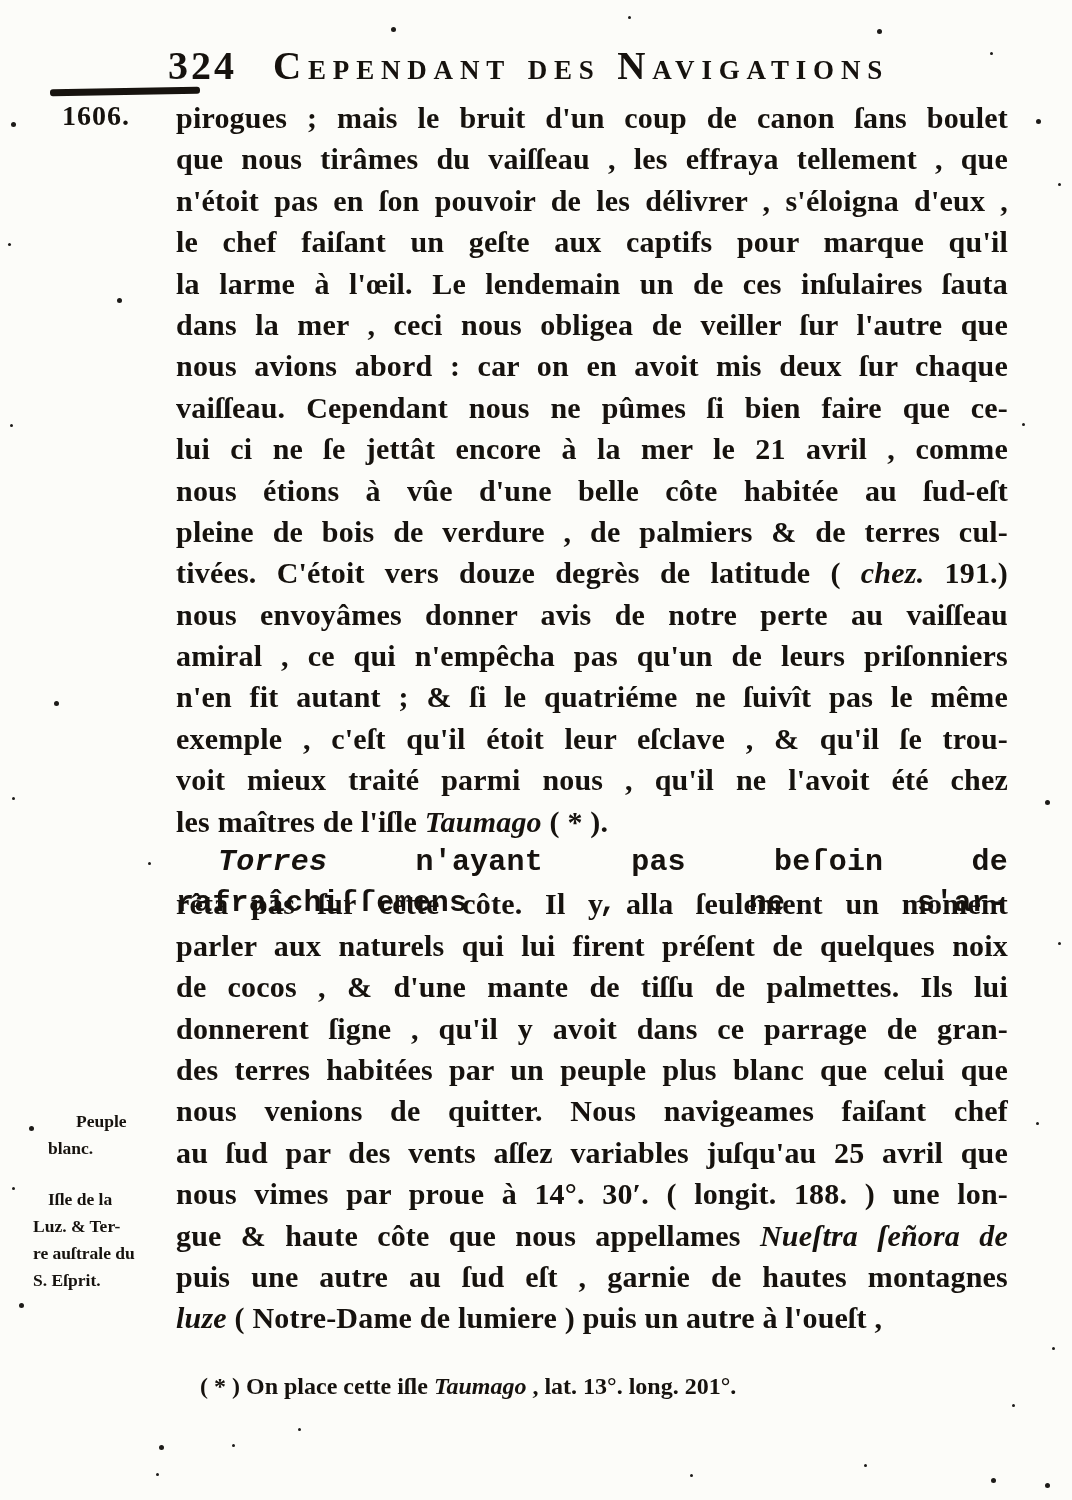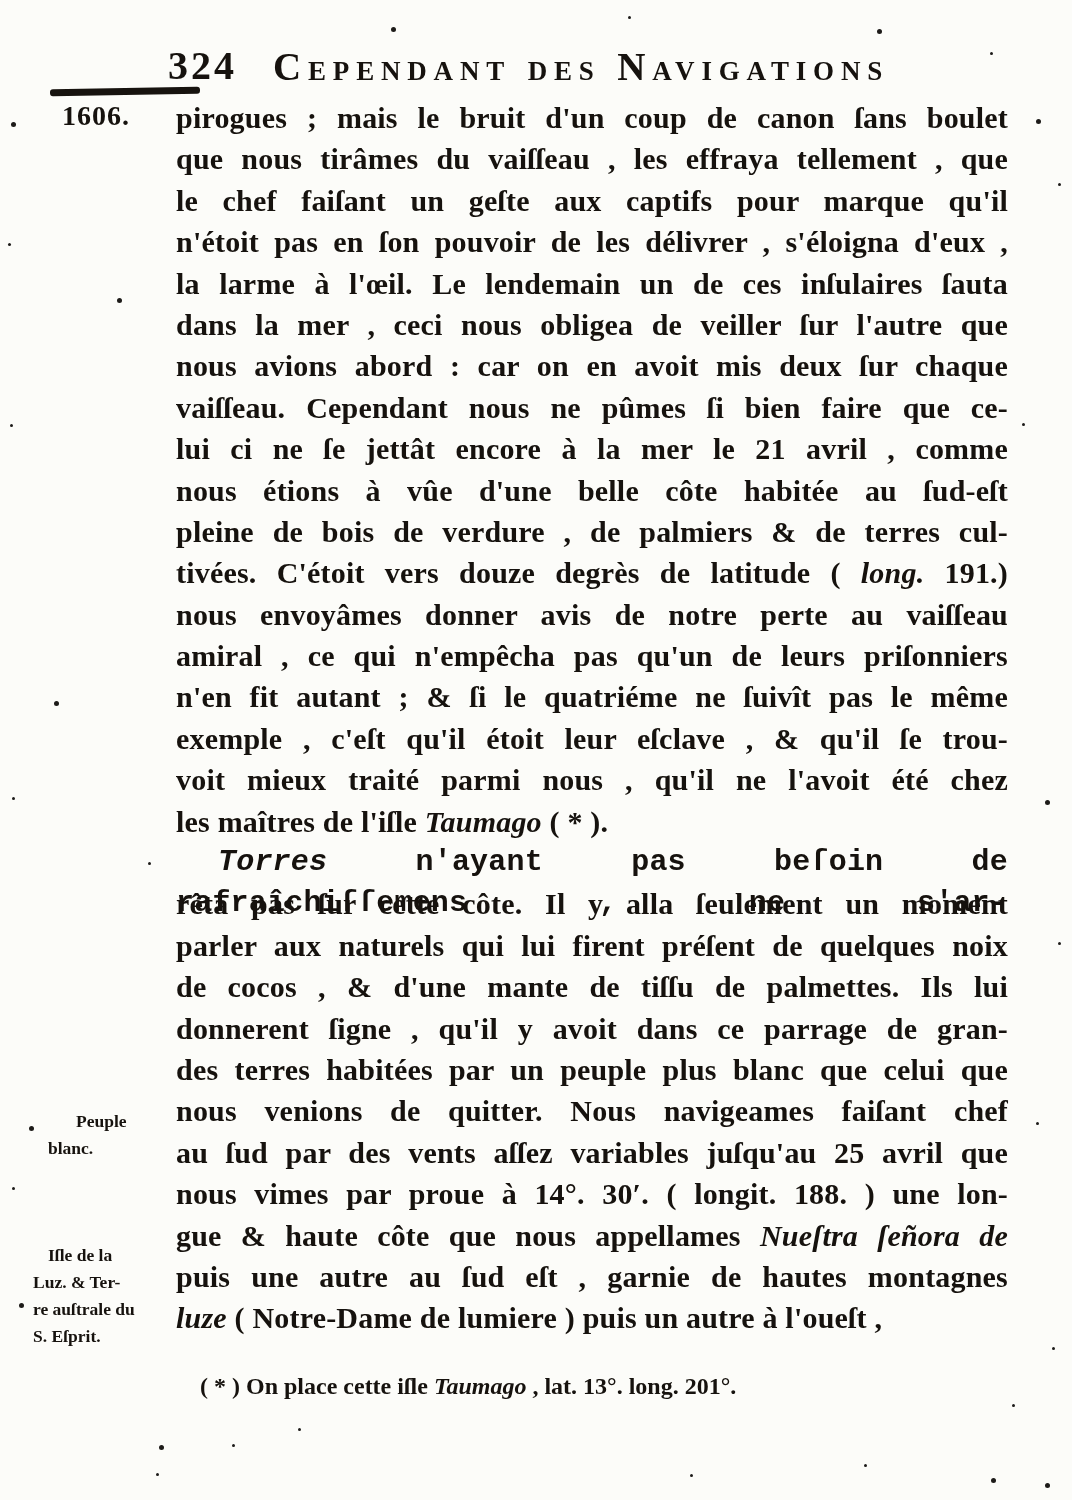--- a/index.html
+++ b/index.html
@@ -15,21 +15,21 @@
     font-family: "Liberation Serif", "DejaVu Serif", serif;
     color: #16120e;
     overflow: hidden;
   }
   
   .header {
     position: absolute;
     top: 42px;
     left: 168px;
     display: flex;
-    align-items: flex-end;
+    align-items: center;
     gap: 36px;
     white-space: nowrap;
   }
   .page-number {
     font-size: 40px;
     font-weight: 700;
     letter-spacing: 3px;
   }
   .header-title {
     font-size: 39px;
@@ -59,21 +59,21 @@
   .margin-note {
     position: absolute;
     width: 132px;
     font-size: 17.5px;
     font-weight: 700;
     line-height: 27px;
   }
   .margin-note .tline { text-align: left; text-align-last: left; height: auto; }
   #margin-note-0 { left: 48px; top: 1108px; }
   #margin-note-0 .tline:first-child { text-indent: 28px; }
-  #margin-note-1 { left: 33px; top: 1242px; }
+  #margin-note-1 { left: 33px; top: 1186px; }
   #margin-note-1 .tline:first-child { text-indent: 15px; }
   
   .body-text {
     position: absolute;
     left: 176px;
     top: 97px;
     width: 832px;
     font-size: 30px;
     font-weight: 700;
     line-height: 41.4px;
@@ -144,30 +144,30 @@
       <div class="tline">Iſle de la</div>
       <div class="tline">Luz. &amp; Ter-</div>
       <div class="tline">re auſtrale du</div>
       <div class="tline">S. Eſprit.</div>
     </div>
 
   <div class="body-text">
     <div class="para" id="paragraph-0">
         <div class="tline"><span>pirogues ; mais le bruit d'un coup de canon ſans boulet</span></div>
         <div class="tline"><span>que nous tirâmes du vaiſſeau , les effraya tellement , que</span></div>
+        <div class="tline"><span>n'étoit pas en ſon pouvoir de les délivrer , s'éloigna d'eux ,</span></div>
         <div class="tline"><span>le chef faiſant un geſte aux captifs pour marque qu'il</span></div>
-        <div class="tline"><span>n'étoit pas en ſon pouvoir de les délivrer , s'éloigna d'eux ,</span></div>
         <div class="tline"><span>la larme à l'œil. Le lendemain un de ces inſulaires ſauta</span></div>
         <div class="tline"><span>dans la mer , ceci nous obligea de veiller ſur l'autre que</span></div>
         <div class="tline"><span>nous avions abord : car on en avoit mis deux ſur chaque</span></div>
         <div class="tline"><span>vaiſſeau. Cependant nous ne pûmes ſi bien faire que ce-</span></div>
         <div class="tline"><span>lui ci ne ſe jettât encore à la mer le 21 avril , comme</span></div>
         <div class="tline"><span>nous étions à vûe d'une belle côte habitée au ſud-eſt</span></div>
         <div class="tline"><span>pleine de bois de verdure , de palmiers &amp; de terres cul-</span></div>
-        <div class="tline"><span>tivées. C'étoit vers douze degrès de latitude ( </span><span class="it">long.</span><span> 191.)</span></div>
+        <div class="tline"><span>tivées. C'étoit vers douze degrès de latitude ( </span><span class="it">chez.</span><span> 191.)</span></div>
         <div class="tline"><span>nous envoyâmes donner avis de notre perte au vaiſſeau</span></div>
         <div class="tline"><span>amiral , ce qui n'empêcha pas qu'un de leurs priſonniers</span></div>
         <div class="tline"><span>n'en fit autant ; &amp; ſi le quatriéme ne ſuivît pas le même</span></div>
         <div class="tline"><span>exemple , c'eſt qu'il étoit leur eſclave , &amp; qu'il ſe trou-</span></div>
         <div class="tline"><span>voit mieux traité parmi nous , qu'il ne l'avoit été chez</span></div>
         <div class="tline"><span>les maîtres de l'iſle </span><span class="it">Taumago</span><span> ( * ).</span></div>
       </div>
     <div class="para" id="paragraph-1">
         <div class="tline"><span class="it">Torres</span><span> n'ayant pas beſoin de rafraîchiſſemens , ne s'ar-</span></div>
         <div class="tline"><span>rêta pas ſur cette côte. Il y alla ſeulement un moment</span></div>

